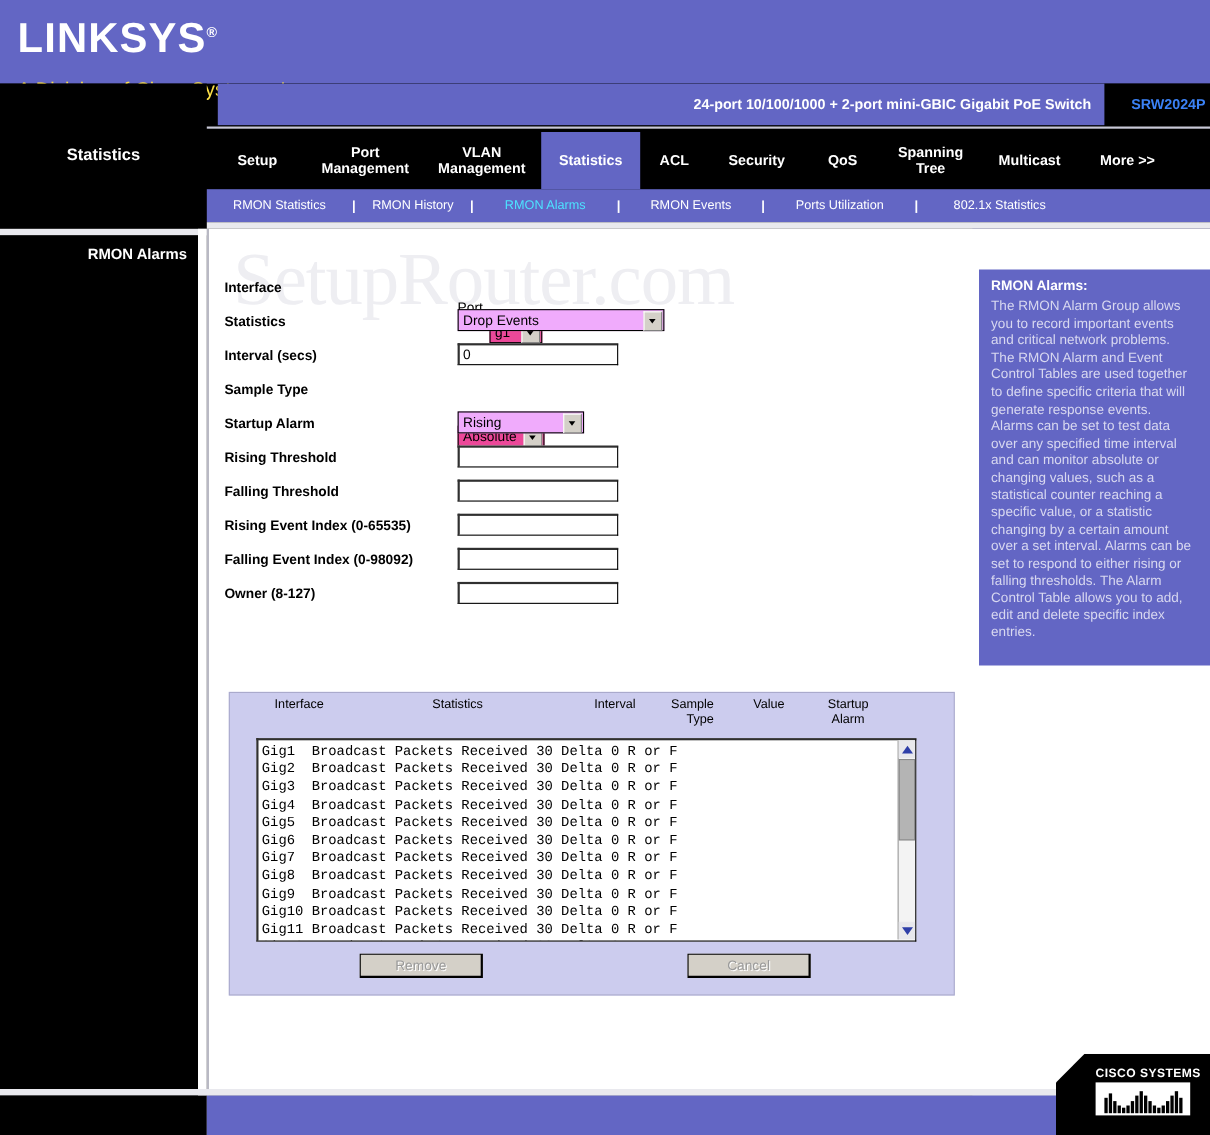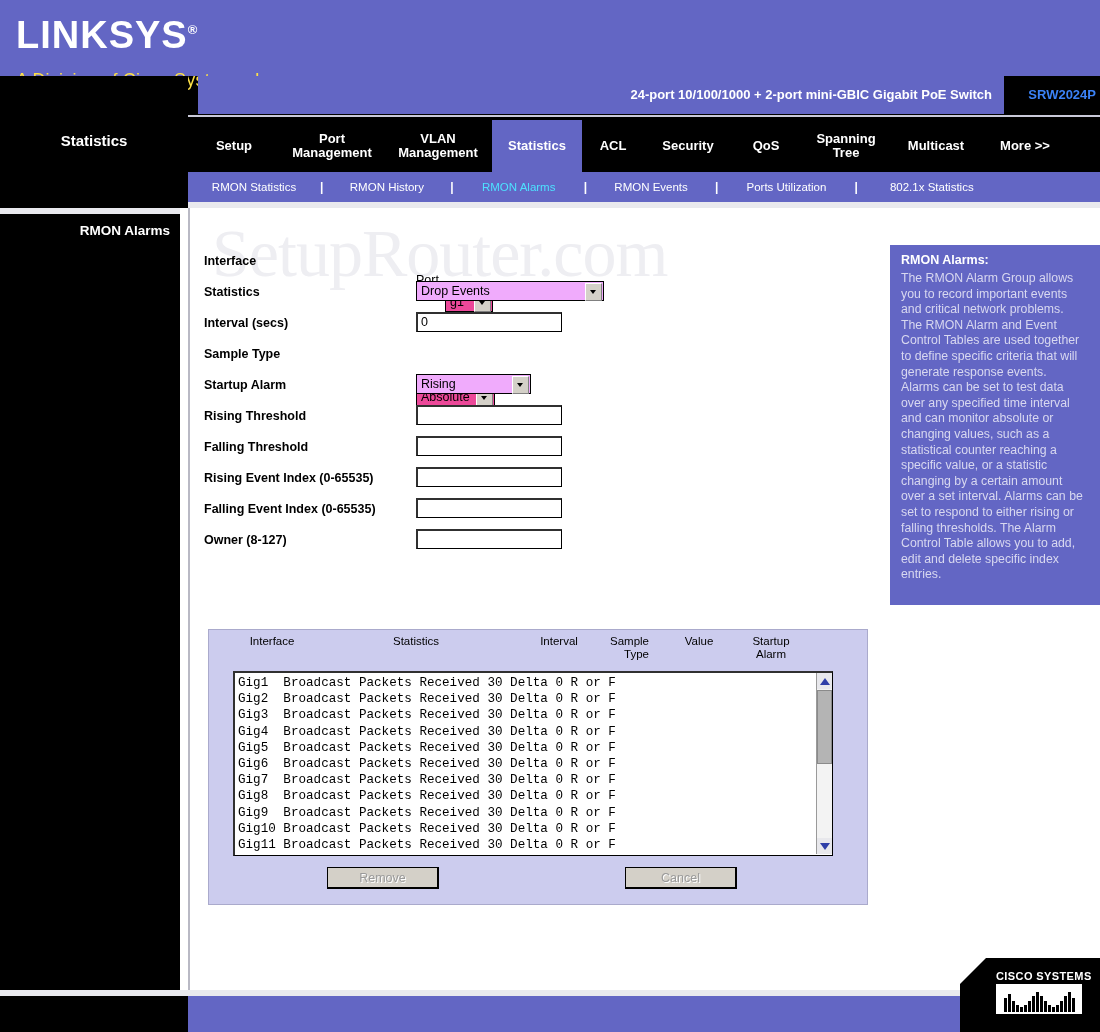--- a/index.html
+++ b/index.html
@@ -255,21 +255,21 @@
 Tree</div>
         <div class="navtab" style="width: 88px;">Multicast</div>
         <div class="navtab" style="width: 90px;">More &gt;&gt;</div>
       </div>
   </div>
 
   <div class="subnav">
     <div class="subnav-inner" id="subnav">
         <span class="subitem" style="width: 132px; display: inline-block;">RMON Statistics</span>
         <span class="subsep">|</span>
-        <span class="subitem" style="width: 127px; display: inline-block;">RMON History</span>
+        <span class="subitem" style="width: 104px; display: inline-block;">RMON History</span>
         <span class="subsep">|</span>
         <span class="subitem active" style="width: 130px; display: inline-block;">RMON Alarms</span>
         <span class="subsep">|</span>
         <span class="subitem" style="width: 128px; display: inline-block;">RMON Events</span>
         <span class="subsep">|</span>
         <span class="subitem" style="width: 136px; display: inline-block;">Ports Utilization</span>
         <span class="subsep">|</span>
         <span class="subitem" style="width: 148px; display: inline-block;">802.1x Statistics</span>
       </div>
   </div>
@@ -334,21 +334,21 @@
         </div>
 
         <div class="frow">
           <div class="flabel">Rising Event Index (0-65535)</div>
           <div class="fctl" style="left:212px;top:2px;">
             <span class="txtin" style="width:146px;"><span></span></span>
           </div>
         </div>
 
         <div class="frow">
-          <div class="flabel">Falling Event Index (0-65535)</div>
+          <div class="flabel">Falling Event Index (0-98092)</div>
           <div class="fctl" style="left:212px;top:2px;">
             <span class="txtin" style="width:146px;"><span></span></span>
           </div>
         </div>
 
         <div class="frow">
           <div class="flabel">Owner (8-127)</div>
           <div class="fctl" style="left:212px;top:2px;">
             <span class="txtin" style="width:146px;"><span></span></span>
           </div>

